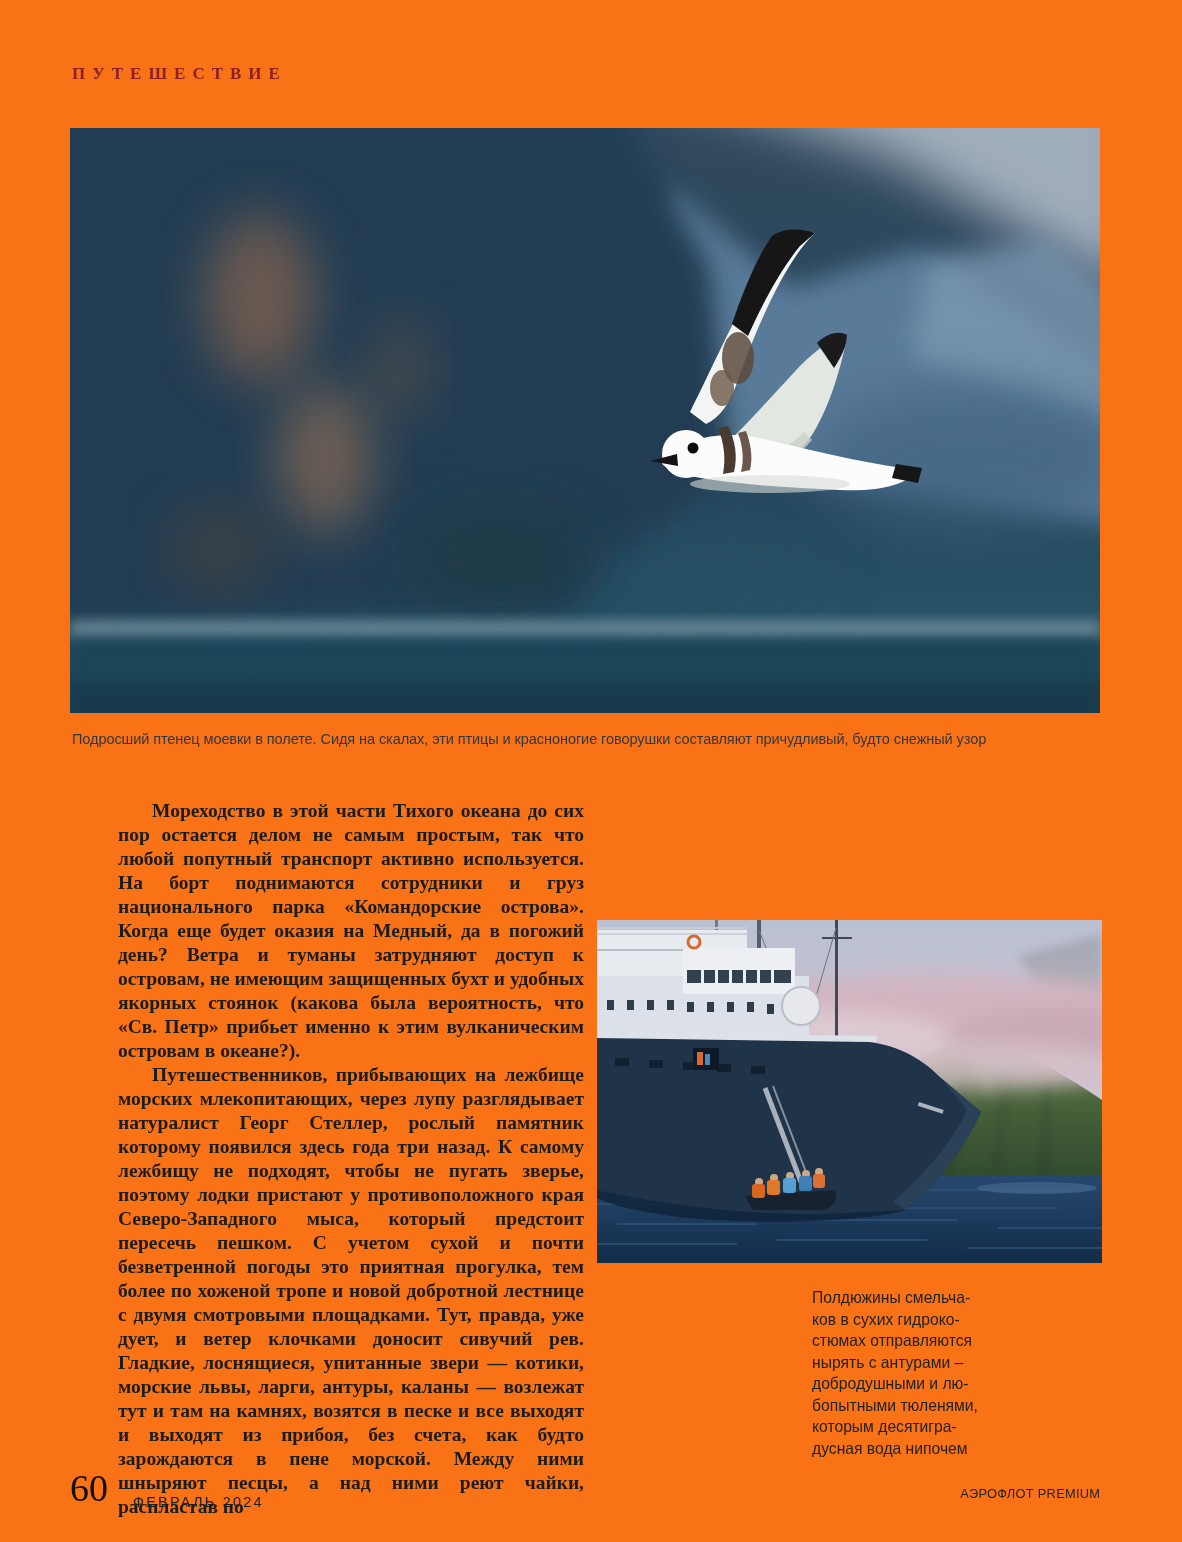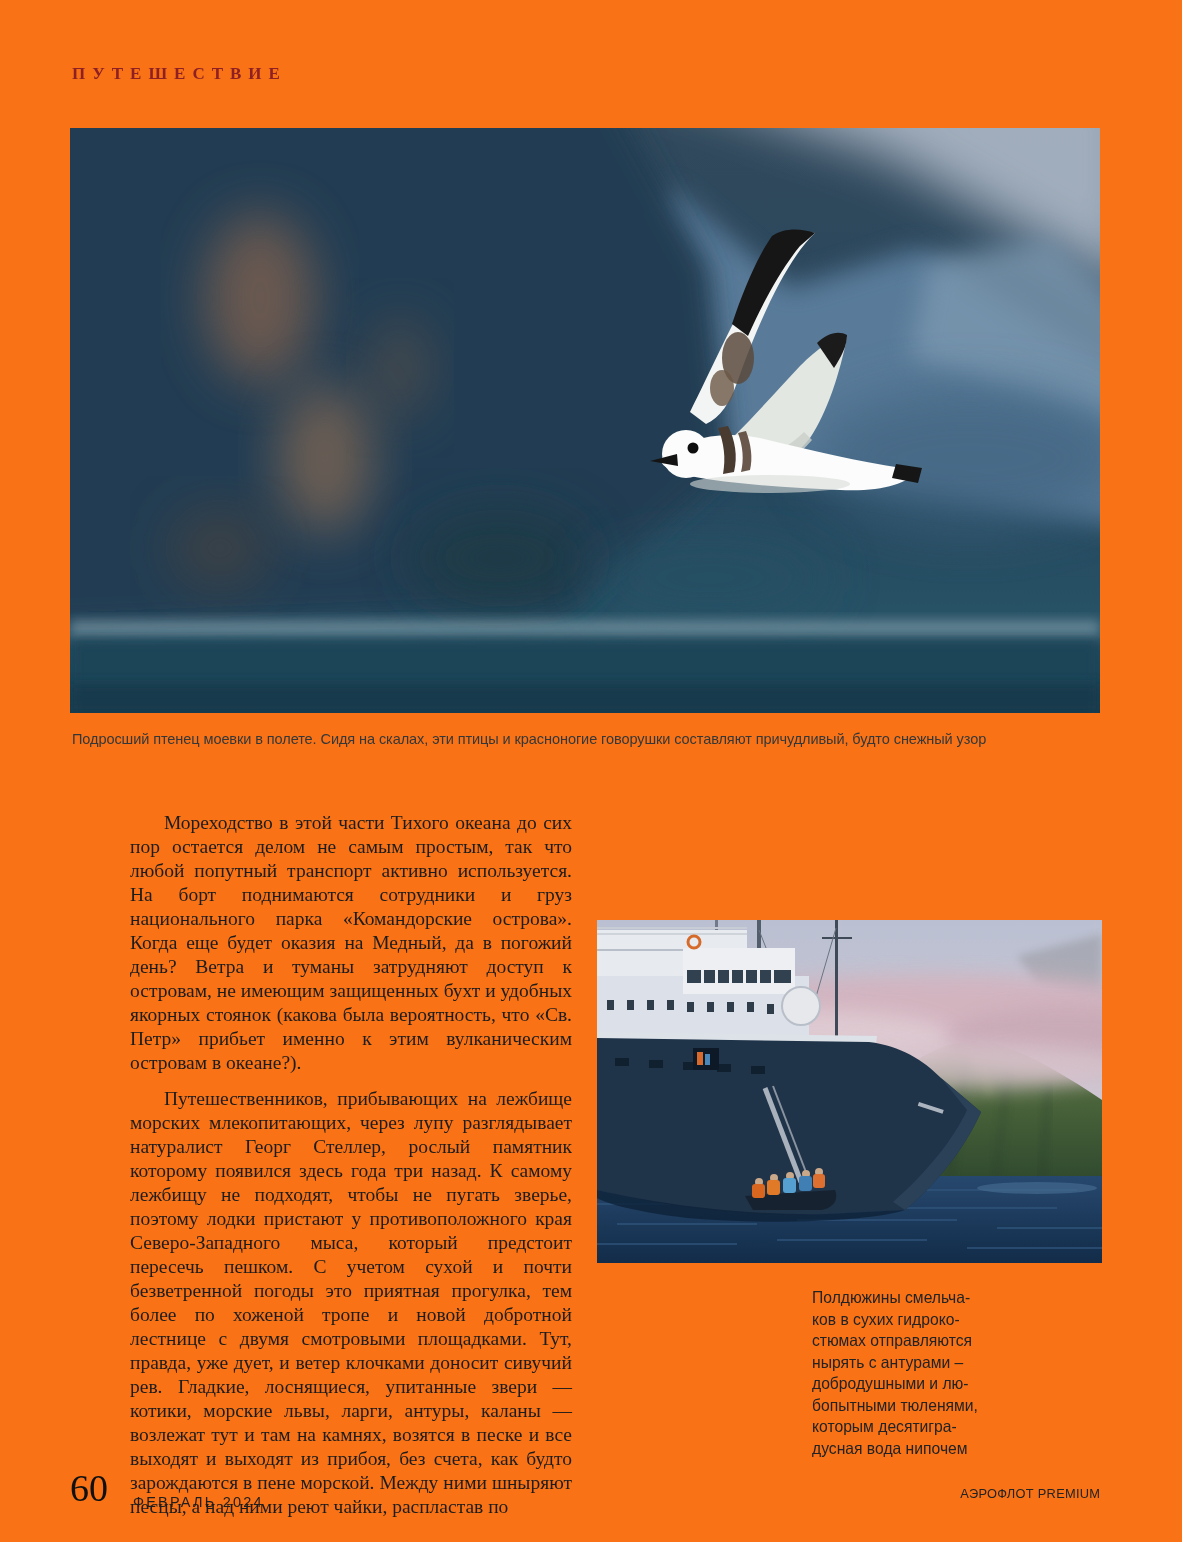--- a/index.html
+++ b/index.html
@@ -18,21 +18,21 @@
   .hero svg,.ship svg{display:block;width:100%;height:100%;}
   .hero-caption{
     position:absolute;left:72px;top:729px;width:1024px;
     font-family:"Liberation Sans",sans-serif;font-size:15px;line-height:19px;
     color:#33373a;transform:scaleX(.97);transform-origin:0 0;letter-spacing:-.1px;
   }
   .article{
     position:absolute;left:118px;top:799px;width:466px;
     font-size:19.5px;line-height:24px;text-align:justify;color:#1c1c1c;
   }
-  .article p{margin:12px;text-indent:34px;}
+  .article p{margin:0;text-indent:34px;font-weight:bold;}
   .ship{
     position:absolute;left:597px;top:920px;width:505px;height:343px;margin:0;
   }
   .side-caption{
     position:absolute;left:812px;top:1287px;width:230px;
     font-family:"Liberation Sans",sans-serif;font-size:16.5px;line-height:21.5px;
     color:#202224;white-space:pre-line;transform:scaleX(.95);transform-origin:0 0;
   }
   .page-num{
     position:absolute;left:70px;top:1469px;

